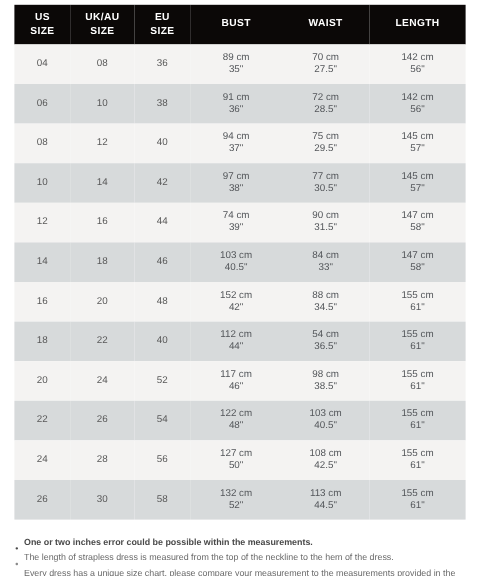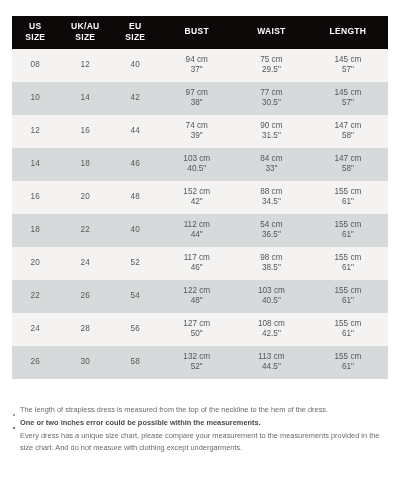--- a/index.html
+++ b/index.html
@@ -15,21 +15,21 @@
     color: #4c4c4c;
   }
   #page {
     position: relative;
     width: 400px;
     height: 480px;
     background: #ffffff;
     box-sizing: border-box;
   }
   .chart-wrap {
-    padding: 16px 12px;
+    padding: 4px 12px;
     box-sizing: border-box;
   }
   table.size-chart {
     width: 100%;
     border-collapse: collapse;
     table-layout: fixed;
   }
   table.size-chart thead tr {
     background: #0b0807;
   }
@@ -136,20 +136,54 @@
 SIZE</th>
           <th>EU
 SIZE</th>
           <th>BUST</th>
           <th>WAIST</th>
           <th>LENGTH</th>
         </tr>
       </thead>
       <tbody id="table-body">
           <tr class="row-light">
+            <td class="sz">04</td>
+            <td class="sz">08</td>
+            <td class="sz">36</td>
+            <td class="meas">
+              <span class="cm">89 cm</span>
+              <span class="inch">35"</span>
+            </td>
+            <td class="meas">
+              <span class="cm">70 cm</span>
+              <span class="inch">27.5"</span>
+            </td>
+            <td class="meas">
+              <span class="cm">142 cm</span>
+              <span class="inch">56"</span>
+            </td>
+          </tr>
+          <tr class="row-dark">
+            <td class="sz">06</td>
+            <td class="sz">10</td>
+            <td class="sz">38</td>
+            <td class="meas">
+              <span class="cm">91 cm</span>
+              <span class="inch">36"</span>
+            </td>
+            <td class="meas">
+              <span class="cm">72 cm</span>
+              <span class="inch">28.5"</span>
+            </td>
+            <td class="meas">
+              <span class="cm">142 cm</span>
+              <span class="inch">56"</span>
+            </td>
+          </tr>
+          <tr class="row-light">
             <td class="sz">08</td>
             <td class="sz">12</td>
             <td class="sz">40</td>
             <td class="meas">
               <span class="cm">94 cm</span>
               <span class="inch">37"</span>
             </td>
             <td class="meas">
               <span class="cm">75 cm</span>
               <span class="inch">29.5"</span>
@@ -310,18 +344,18 @@
             <td class="meas">
               <span class="cm">155 cm</span>
               <span class="inch">61"</span>
             </td>
           </tr>
         </tbody>
     </table>
   </div>
 
   <div class="notes" id="notes-list">
+      <div class="note bold"><span class="bullet"></span><span>One or two inches error could be possible within the measurements.</span></div>
       <div class="note"><span class="bullet"></span><span>The length of strapless dress is measured from the top of the neckline to the hem of the dress.</span></div>
-      <div class="note bold"><span class="bullet"></span><span>One or two inches error could be possible within the measurements.</span></div>
       <div class="note"><span>Every dress has a unique size chart, please compare your measurement to the measurements provided in the size chart. And do not measure with clothing except undergarments.</span></div>
     </div>
 
 </div>
 
 </body></html>

